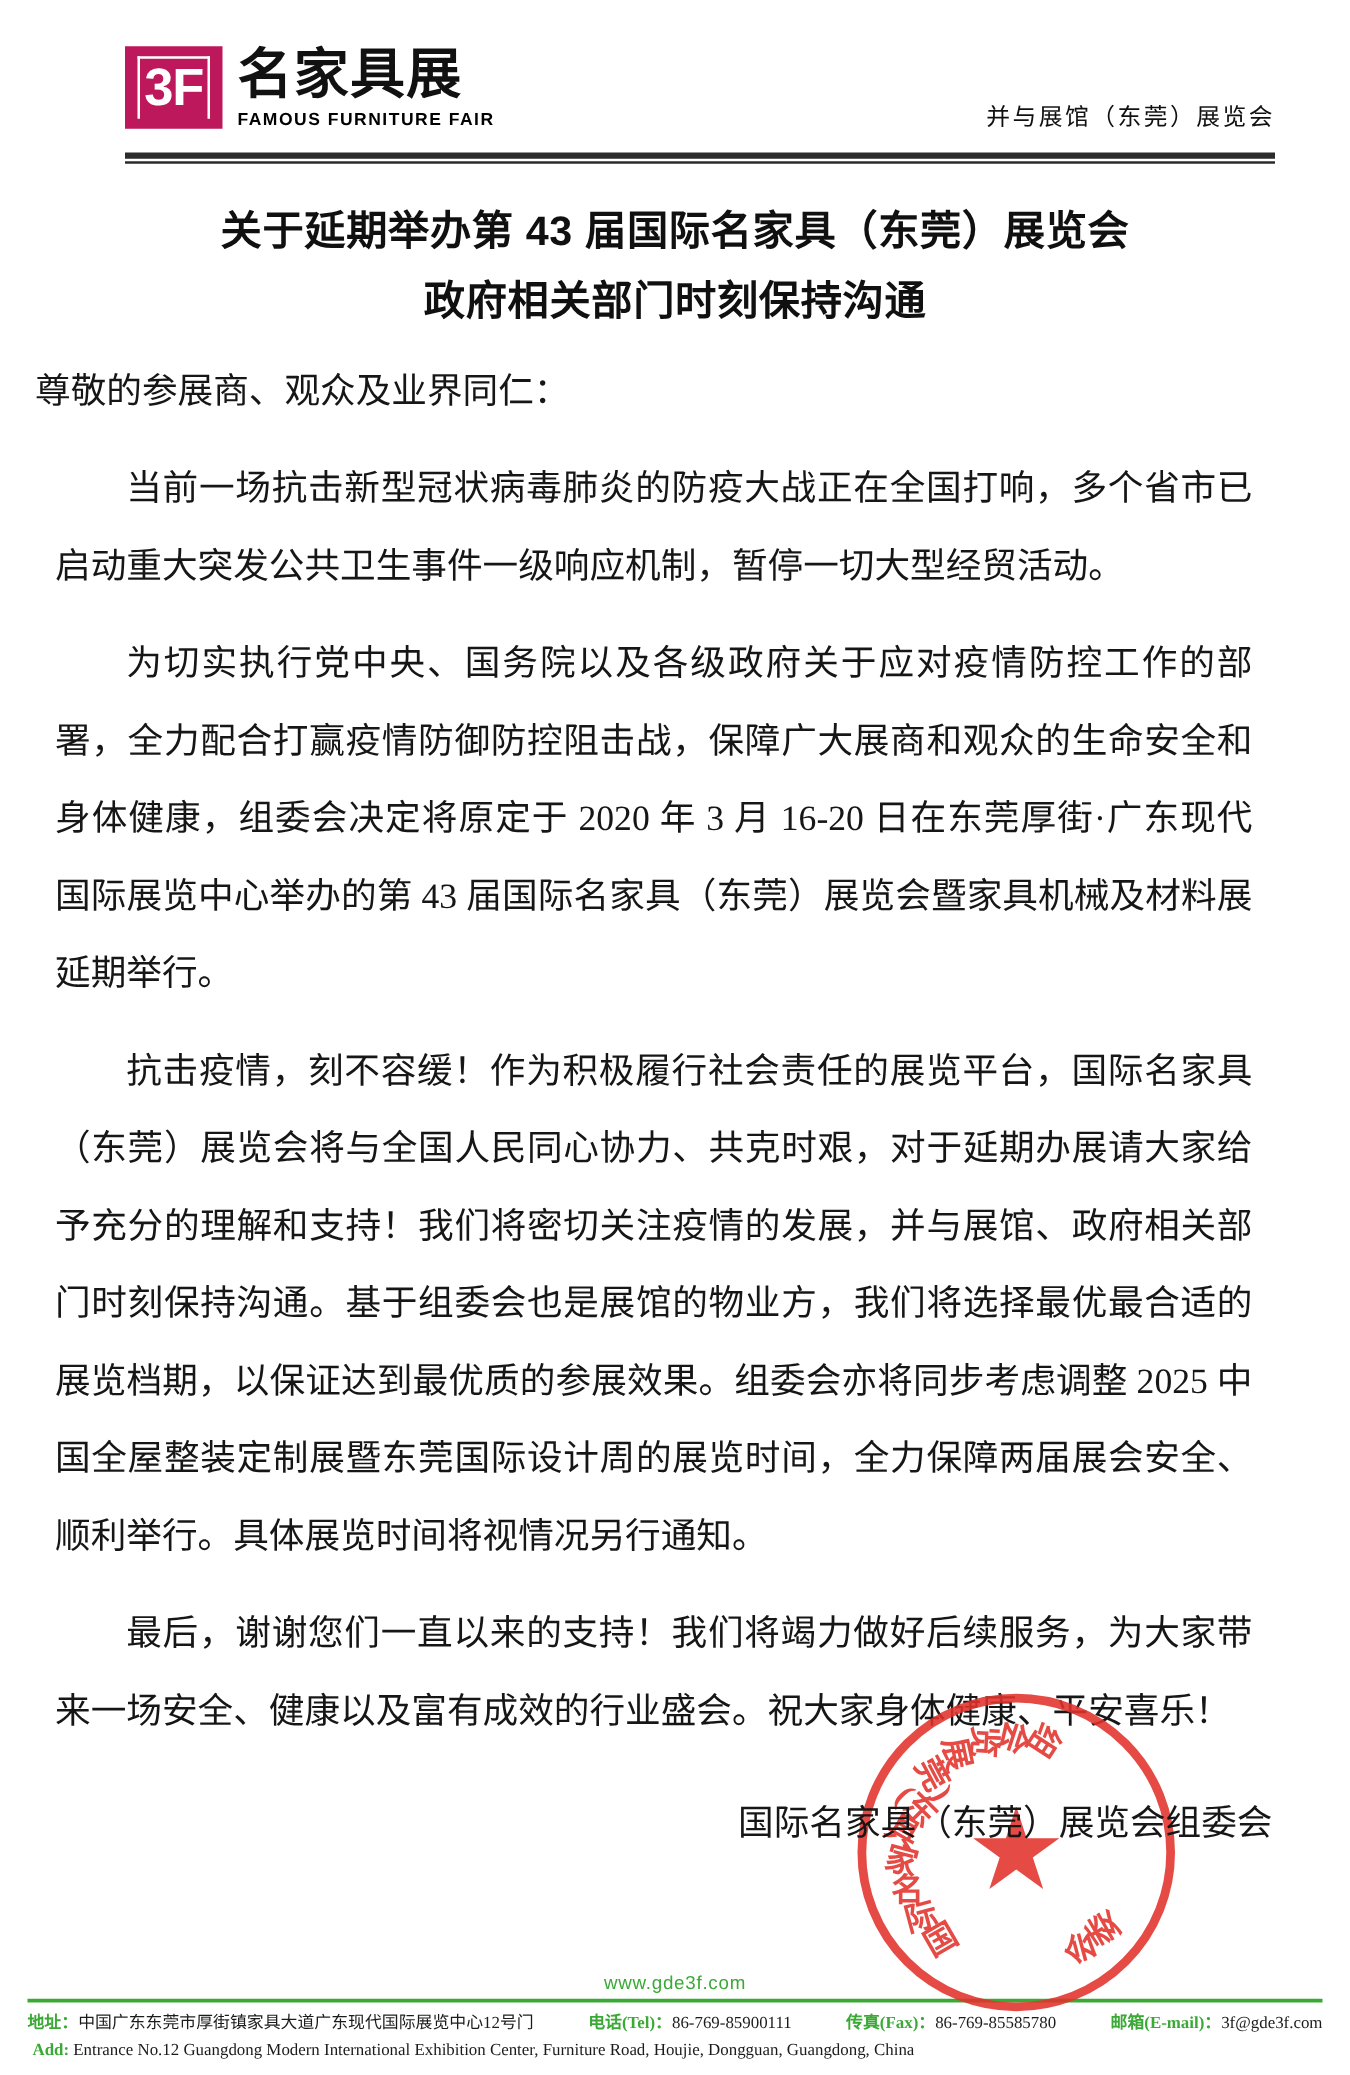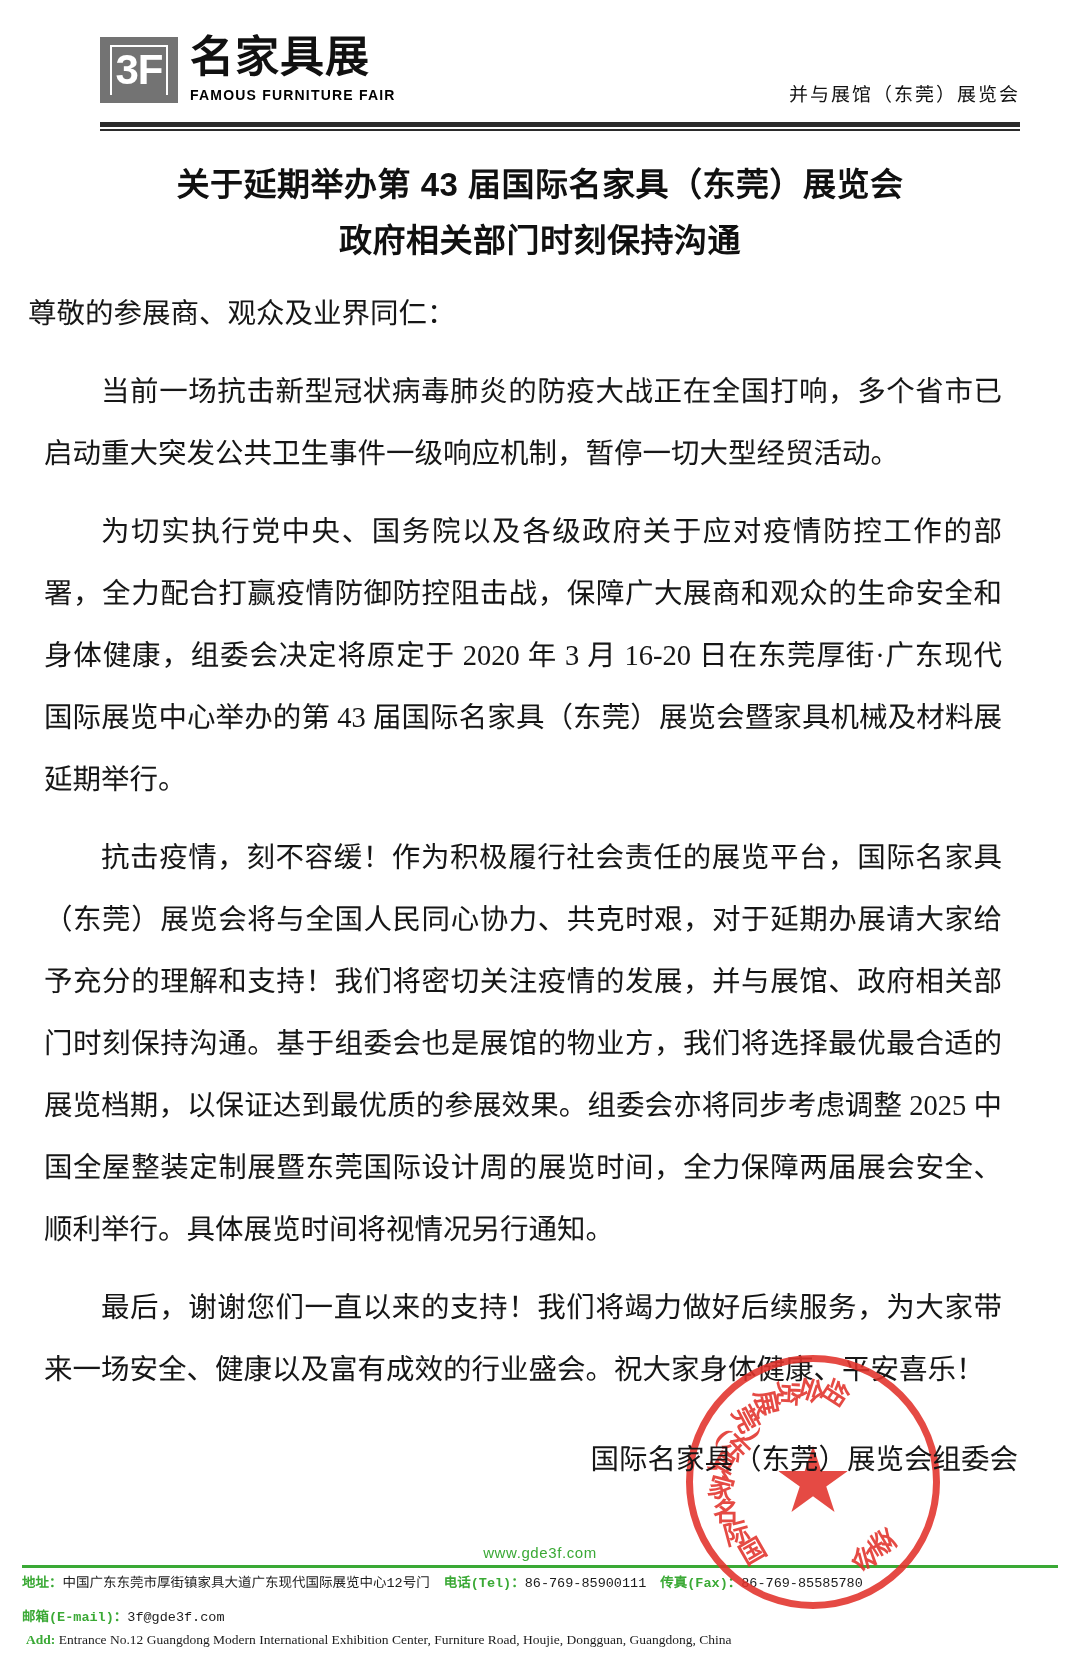--- a/index.html
+++ b/index.html
@@ -32,21 +32,21 @@
     justify-content: space-between;
   }
   .logo-block {
     display: flex;
     align-items: center;
     gap: 12px;
   }
   .logo-mark {
     width: 78px;
     height: 66px;
-    background: #737373;
+    background: #be185d;
     color: #ffffff;
     font-family: "Liberation Sans", sans-serif;
     font-weight: bold;
     font-size: 42px;
     line-height: 66px;
     text-align: center;
     letter-spacing: -1px;
     position: relative;
   }
   .logo-mark::after {
@@ -60,21 +60,21 @@
     border-bottom: none;
     box-sizing: border-box;
     pointer-events: none;
   }
   .logo-text {
     display: flex;
     flex-direction: column;
     justify-content: center;
   }
   .logo-cn {
-    font-family: Liberation Mono, monospace;
+    font-family: Liberation Sans, sans-serif;
     font-weight: bold;
     font-size: 44px;
     line-height: 48px;
     color: #111111;
     letter-spacing: 1px;
   }
   .logo-en {
     font-family: "Liberation Sans", sans-serif;
     font-size: 14px;
     letter-spacing: 1.2px;
@@ -203,23 +203,23 @@
     margin-top: 36px;
   }
   .footer-rule {
     height: 3px;
     background: #3aa935;
     margin-bottom: 6px;
   }
   .footer-row {
     display: flex;
     flex-wrap: wrap;
-    justify-content: flex-start;
+    justify-content: space-between;
     gap: 14px;
-    font-family: Liberation Mono, monospace;
+    font-family: Liberation Serif, serif;
     font-size: 13.5px;
     color: #1b1b1b;
     line-height: 20px;
   }
   .footer-row .lbl {
     color: #3aa935;
     font-weight: bold;
   }
   .footer-row2 {
     font-family: Liberation Serif, serif;

